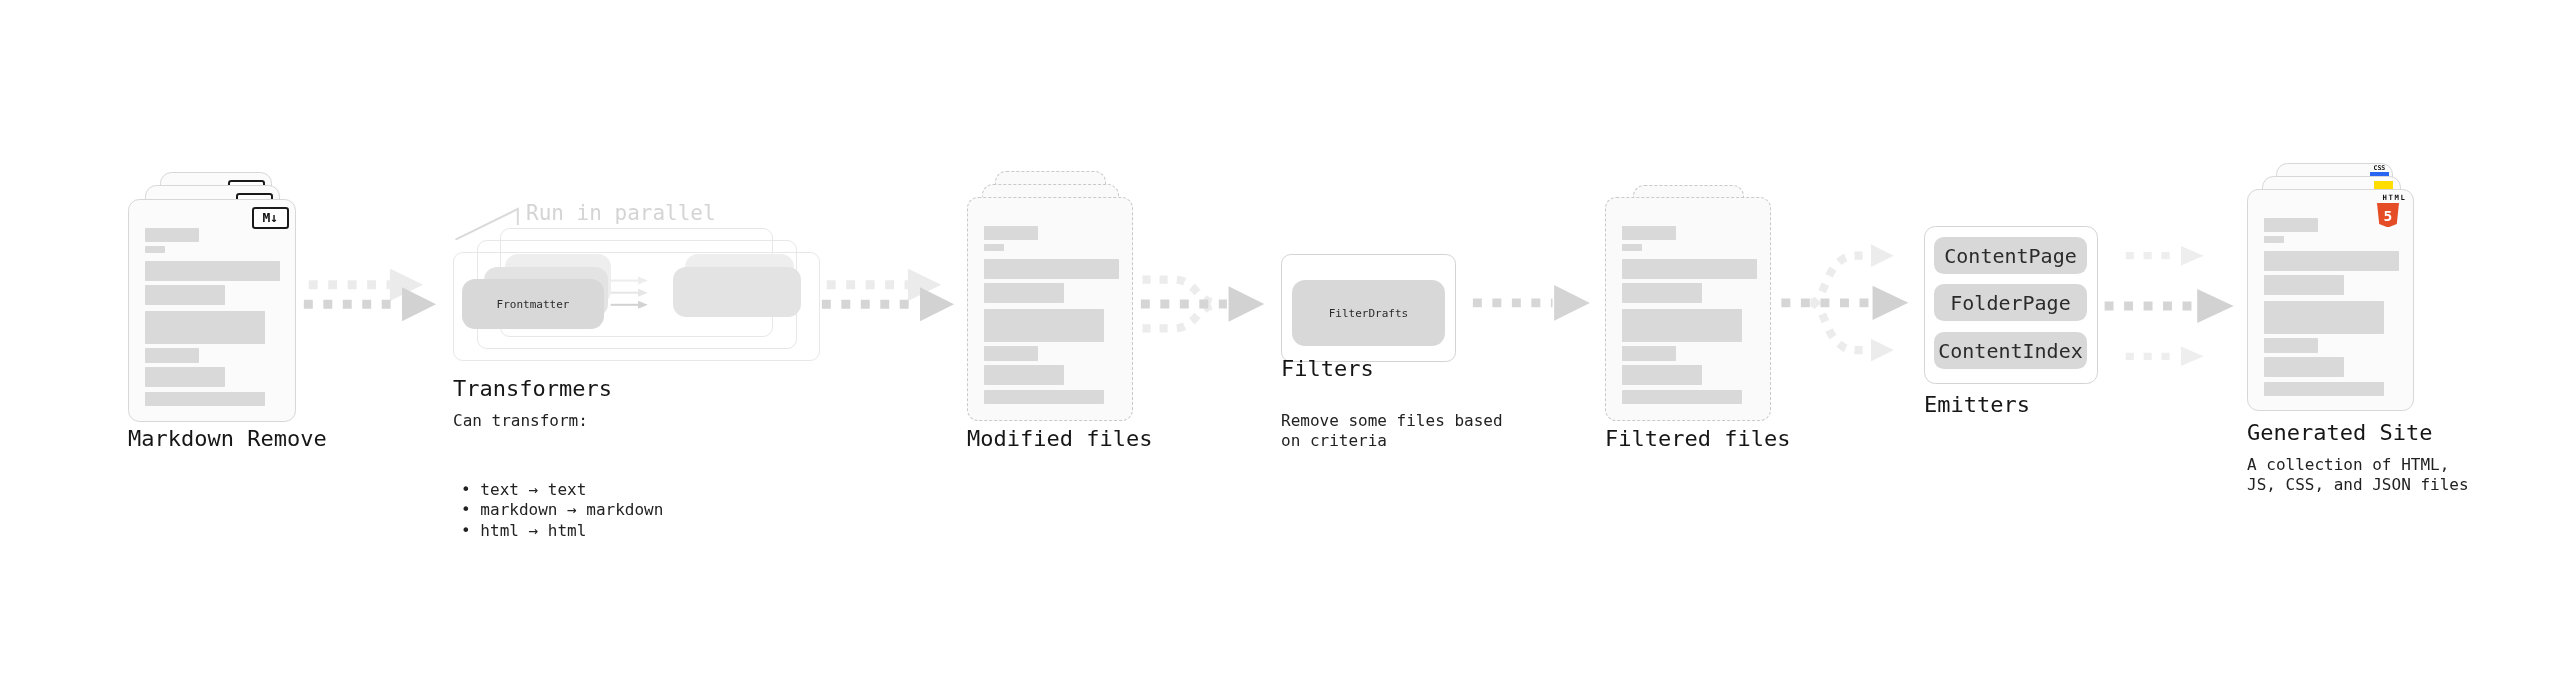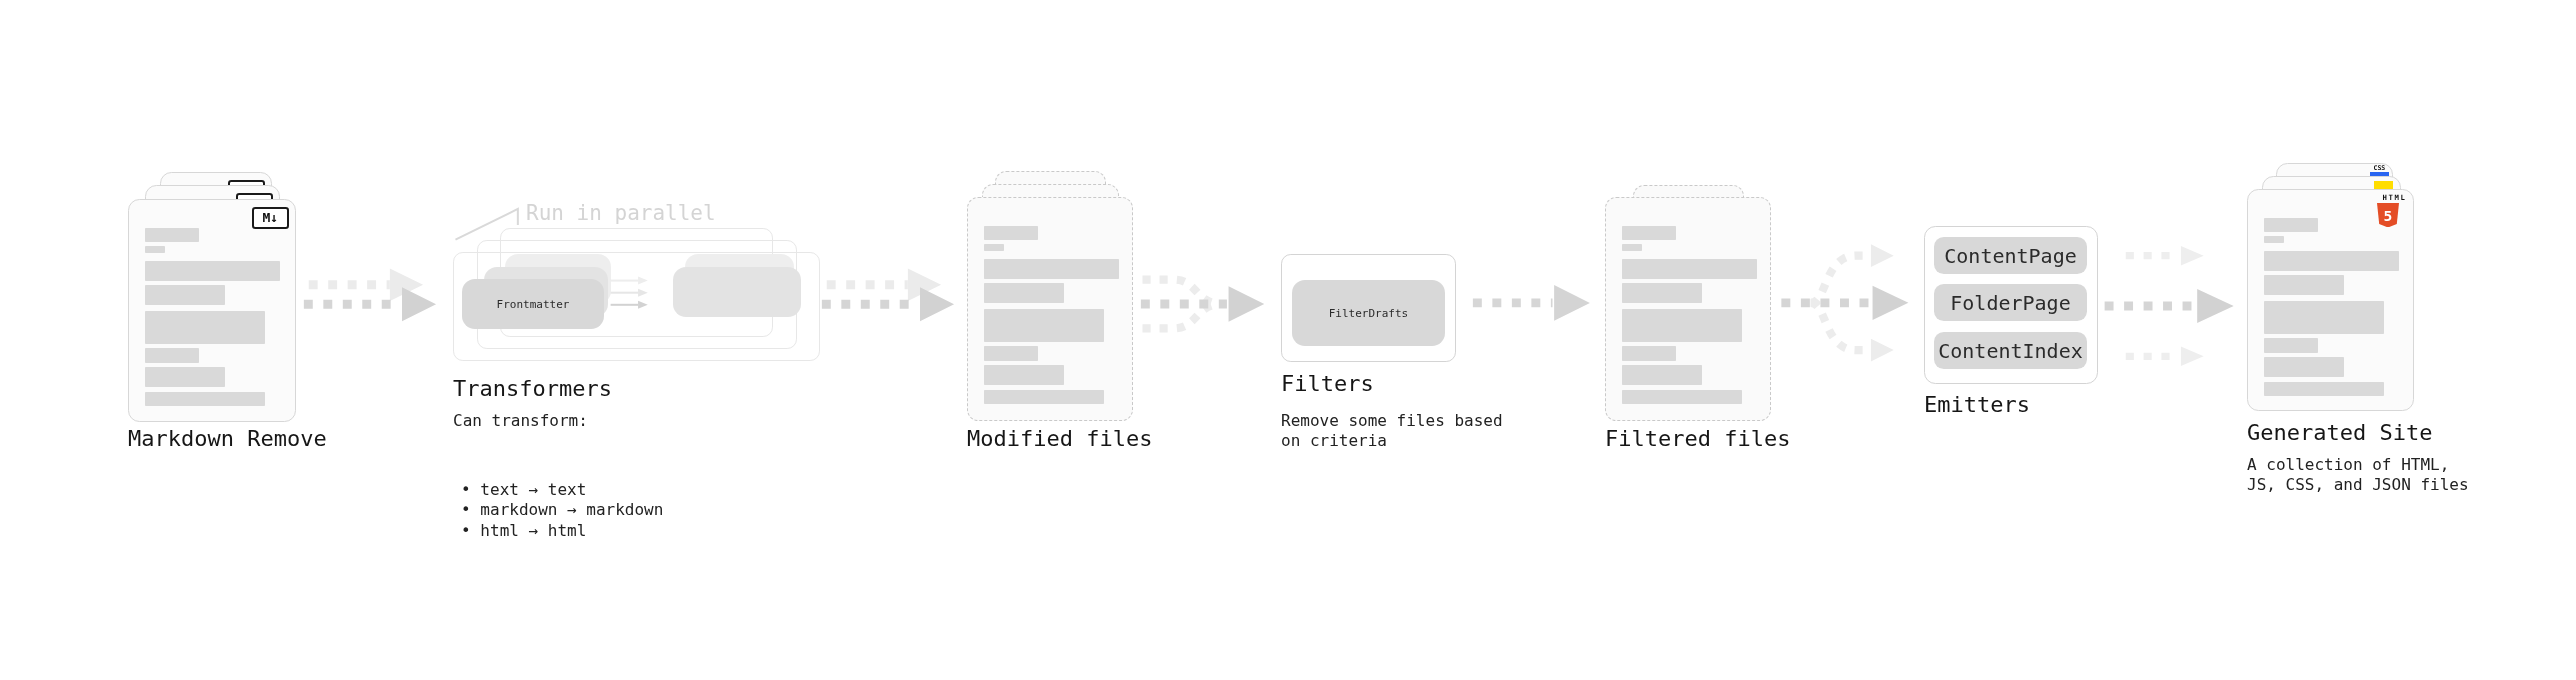--- a/index.html
+++ b/index.html
@@ -144,21 +144,21 @@
 
   <svg class="abs" style="left:1136px;top:265px" width="138" height="78" viewBox="0 0 170 96">
     <path d="M 8,18 H 46 C 76,18 72,46 104,48" fill="none" stroke="#ececec" stroke-width="10" stroke-dasharray="10 11"></path>
     <path d="M 8,78 H 46 C 76,78 72,50 104,48" fill="none" stroke="#ececec" stroke-width="10" stroke-dasharray="10 11"></path>
     <line x1="6" y1="48" x2="112" y2="48" stroke="#d5d5d5" stroke-width="11" stroke-dasharray="11 13"></line>
     <polygon points="114,26 114,70 158,48" fill="#d2d2d2"></polygon>
   </svg>
 
   <div class="fbox" style="left:1281px;top:254px;width:173px;height:106px"></div>
   <div class="pill" style="left:1292px;top:280px;width:153px;height:66px">FilterDrafts</div>
-  <div class="stage-label" style="left:1281px;top:371px">Filters</div>
+  <div class="stage-label" style="left:1281px;top:356px">Filters</div>
   <div class="stage-caption" style="left:1281px;top:411px">Remove some files based
 on criteria</div>
 
   <svg class="abs" style="left:1468px;top:284px" width="130" height="41" viewBox="0 0 160 50">
     <line x1="6" y1="23" x2="104" y2="23" stroke="#d6d6d6" stroke-width="11" stroke-dasharray="11 13"></line>
     <polygon points="106,1 106,45 150,23" fill="#d4d4d4"></polygon>
   </svg>
 
   <div class="card dashed" style="left:1633px;top:185px;width:109px;height:203px"></div>
   <div class="card dashed" style="left:1605px;top:197px;width:164px;height:222px">

